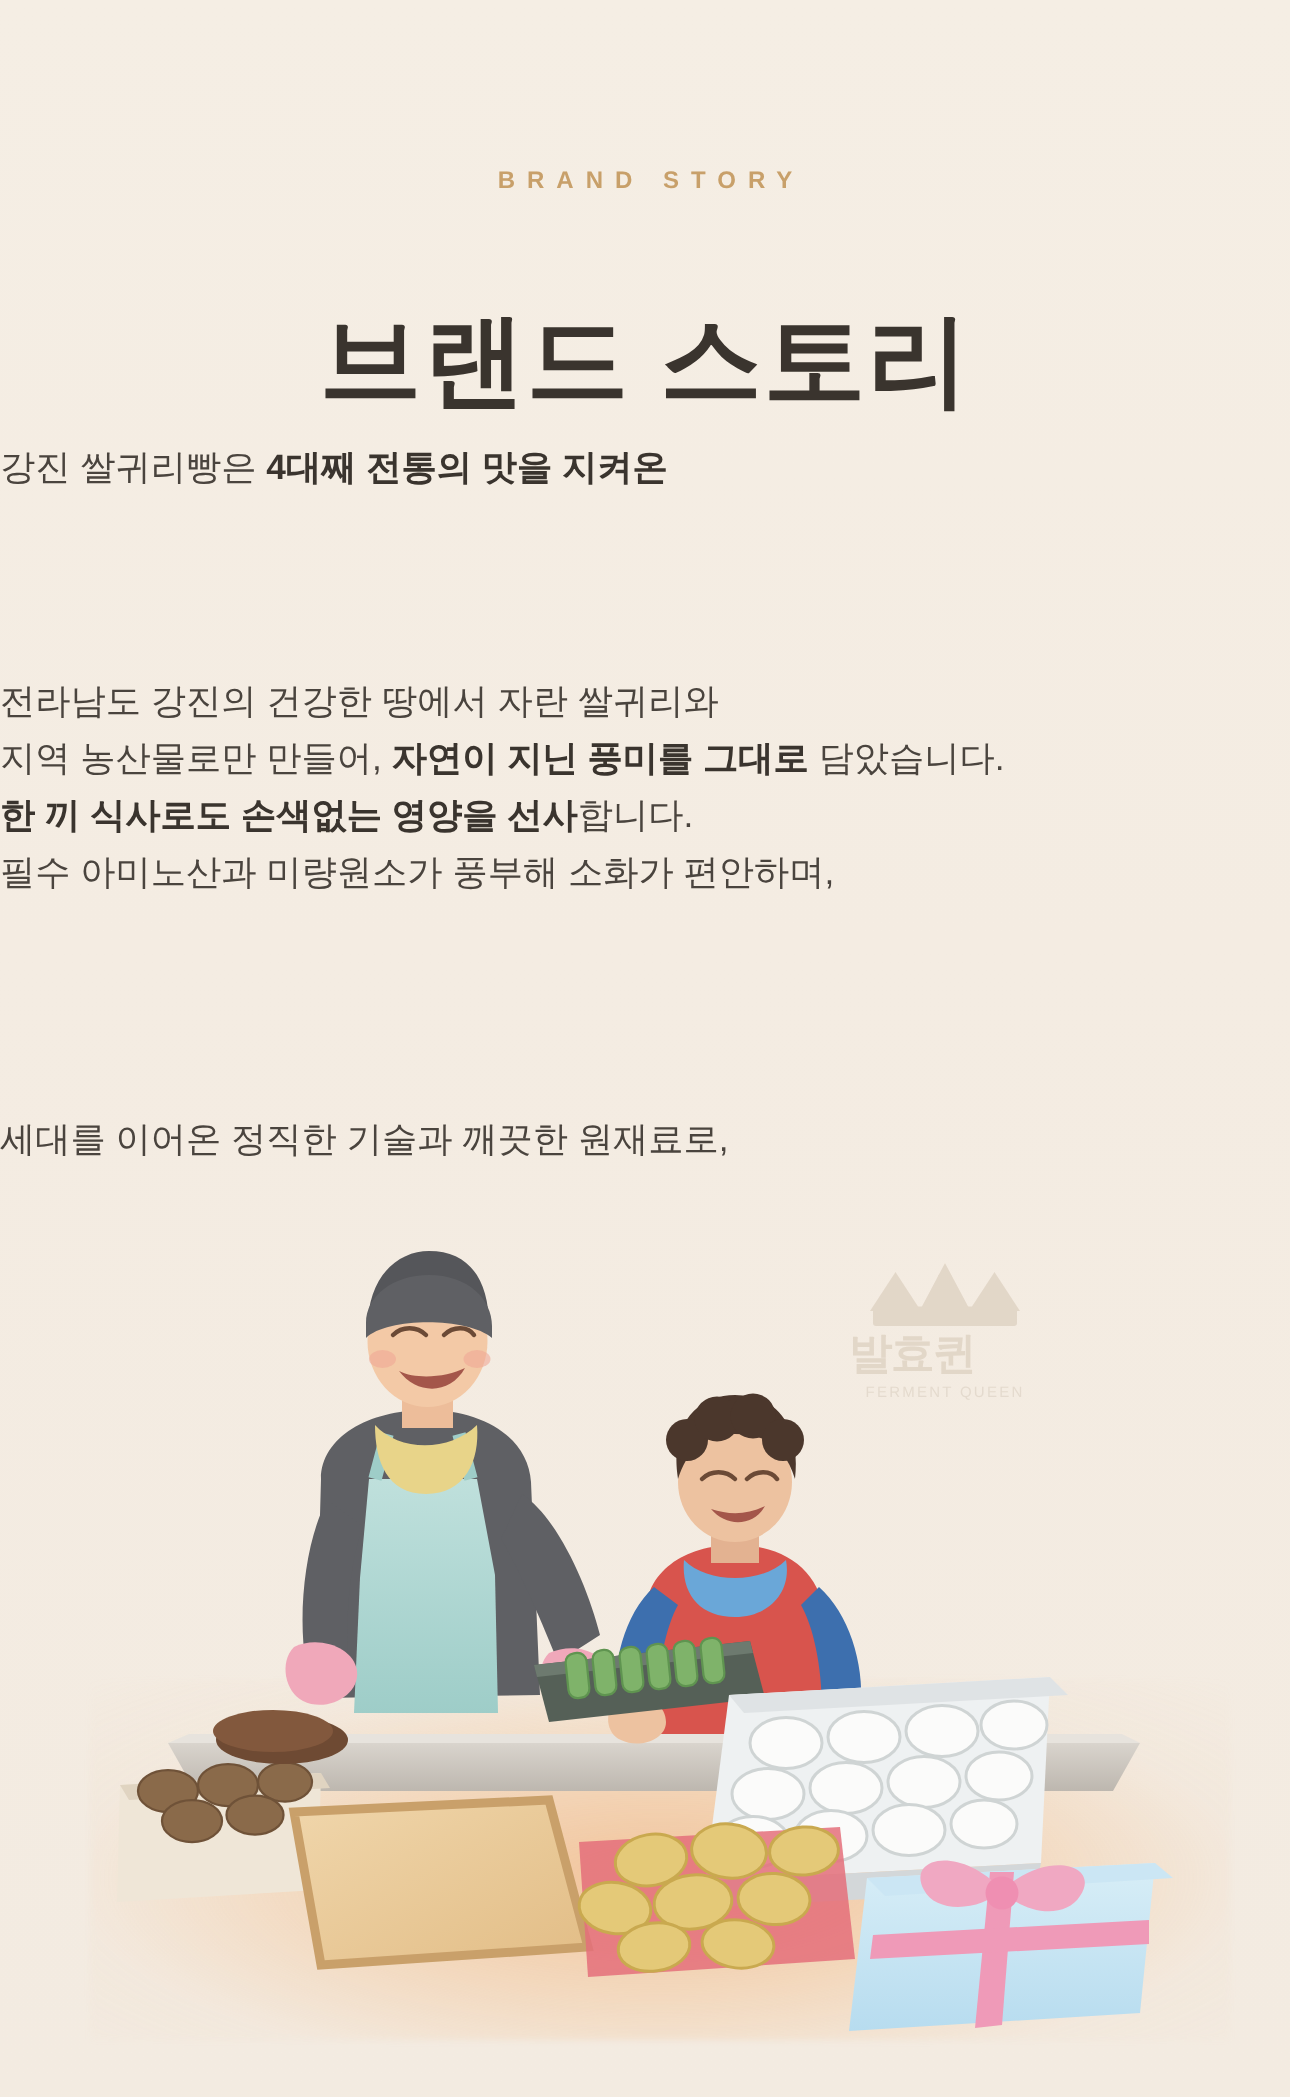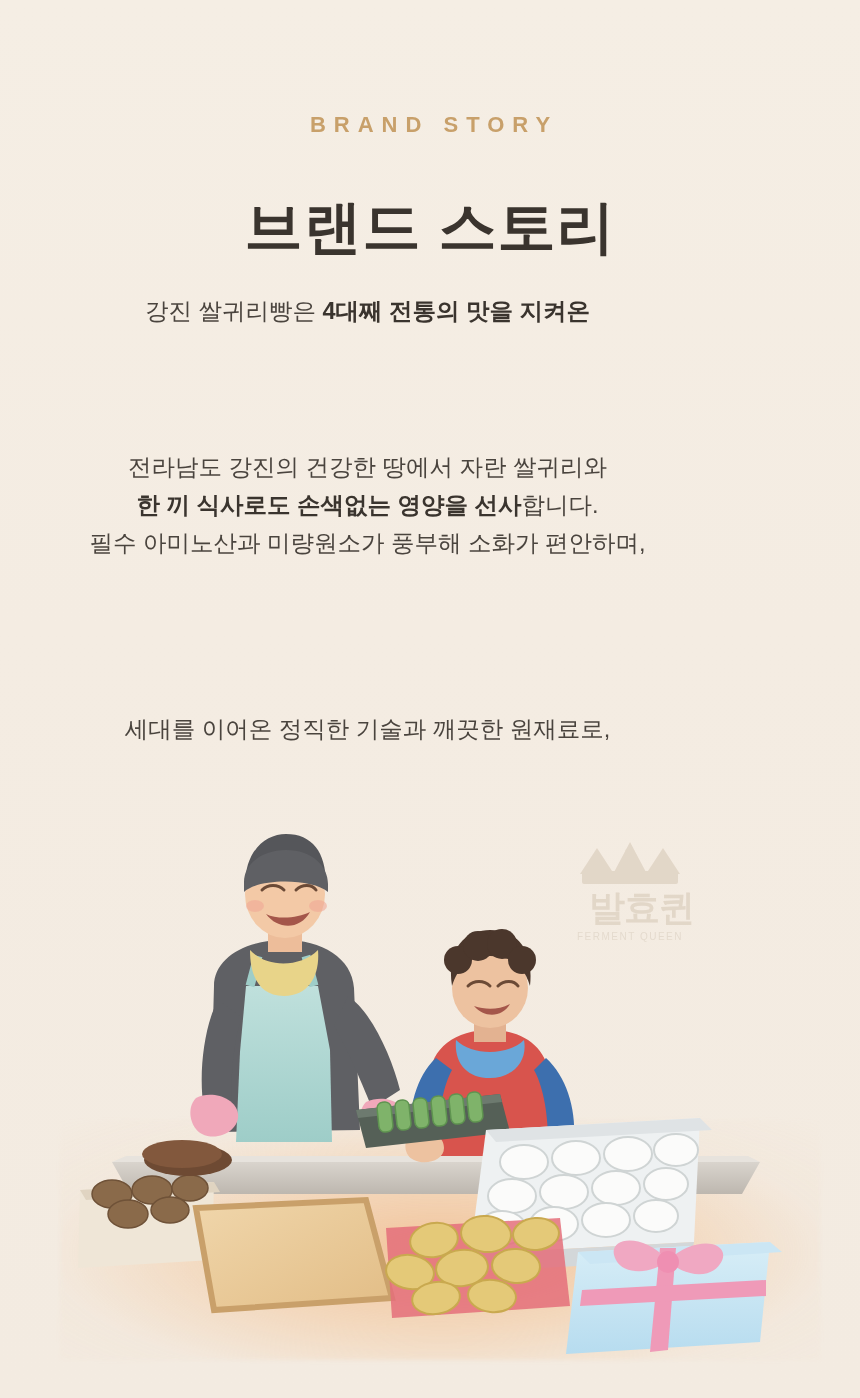--- a/index.html
+++ b/index.html
@@ -22,52 +22,52 @@
     overflow: hidden;
   }
 
   
   .eyebrow {
     position: absolute;
     top: 112px;
     left: 0;
     width: 860px;
     text-align: center;
-    font-size: 22px;
+    font-size: 16px;
     font-weight: bold;
     letter-spacing: 8px;
     color: #c8a06a;
     text-indent: 8px;
   }
   .title {
     position: absolute;
     top: 156px;
     left: 0;
     width: 860px;
     text-align: center;
-    font-size: 58px;
+    font-size: 68px;
     font-weight: bold;
     letter-spacing: 1px;
     color: #3a342e;
     line-height: 1.12;
   }
 
   
   .copy {
     position: absolute;
     left: 0;
     width: 735px;
-    text-align: center;
+    text-align: left;
     color: #4a443e;
     font-size: 23.5px;
     line-height: 1.62;
   }
   .copy.block1 { top: 292px; }
   .copy.block2 { top: 448px; }
-  .copy.block3 { top: 710px; }
+  .copy.block3 { top: 740px; }
   .copy .line { display: block; white-space: nowrap; }
   .copy b { font-weight: bold; color: #3a342e; }
 
   
   .watermark {
     position: absolute;
     left: 566px;
     top: 848px;
     width: 128px;
     height: 108px;
@@ -106,22 +106,22 @@
     height: 9px;
     border-radius: 50%;
     background: #e1d5c6;
     top: 0;
   }
   .wm-crown .d1 { left: 14px; top: 6px; }
   .wm-crown .d2 { left: 47px; top: 0px; }
   .wm-crown .d3 { left: 80px; top: 6px; }
   .wm-name {
     margin-top: 4px;
-    text-align: right;
-    font-size: 36px;
+    text-align: left;
+    font-size: 29px;
     font-weight: bold;
     color: #e1d5c6;
     letter-spacing: -1px;
     line-height: 1.1;
   }
   .wm-sub {
     margin-top: 3px;
     text-align: center;
     font-size: 10px;
     letter-spacing: 1.5px;
@@ -153,20 +153,21 @@
 <div class="page">
 
   <div class="eyebrow">BRAND STORY</div>
   <h1 class="title">브랜드 스토리</h1>
 
   <div class="copy block1">
       <span class="line"><span>강진 쌀귀리빵은 </span><b>4대째 전통의 맛을 지켜온</b></span>
     </div>
   <div class="copy block2">
       <span class="line"><span>전라남도 강진의 건강한 땅에서 자란 쌀귀리와</span></span>
+      <span class="line"><span>지역 농산물로만 만들어, </span><b>자연이 지닌 풍미를 그대로</b><span> 담았습니다.</span></span>
       <span class="line"><b>한 끼 식사로도 손색없는 영양을 선사</b><span>합니다.</span></span>
       <span class="line"><span>필수 아미노산과 미량원소가 풍부해 소화가 편안하며,</span></span>
     </div>
   <div class="copy block3">
       <span class="line"><span>세대를 이어온 정직한 기술과 깨끗한 원재료로,</span></span>
     </div>
 
   <div class="watermark">
     <div class="wm-crown">
       <span class="dot d1"></span>

